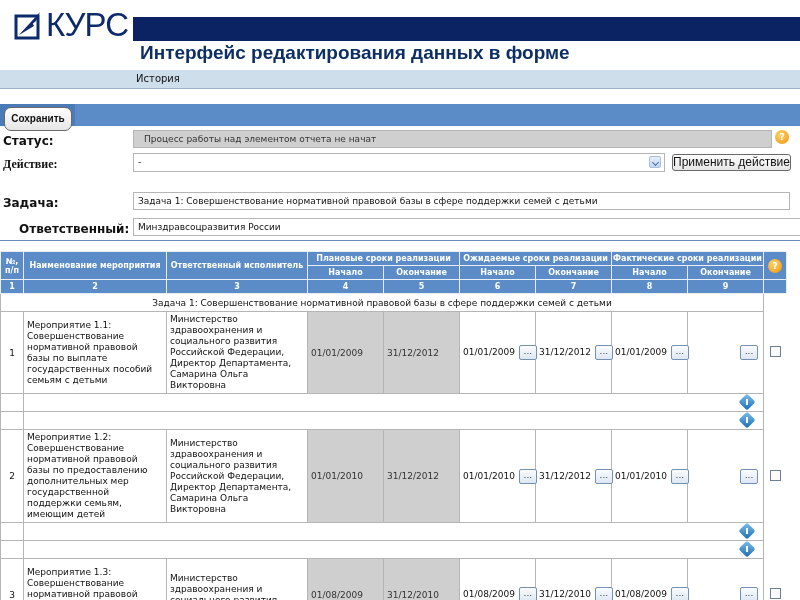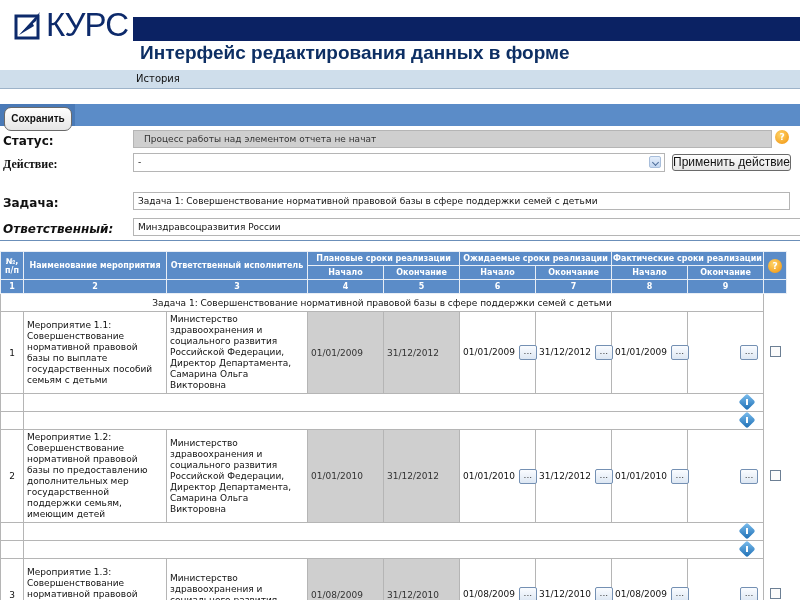--- a/index.html
+++ b/index.html
@@ -82,21 +82,21 @@
 <div class="abs lbl" style="left:3px;top:157px;font-family:Liberation Serif, serif;">Действие:</div>
 <div class="abs field" style="left:133px;top:153px;width:532px;height:19px;">
   <span>-</span>
   <span class="select-arrow"></span>
 </div>
 <button class="abs apply-btn">Применить действие</button>
 
 <div class="abs lbl" style="left:3px;top:196px;">Задача:</div>
 <div class="abs field" style="left:133px;top:192px;width:657px;">Задача 1: Совершенствование нормативной правовой базы в сфере поддержки семей с детьми</div>
 
-<div class="abs lbl" style="left:3px;top:222px;font-style:italic;">Ответственный:</div>
+<div class="abs lbl" style="left:19px;top:222px;">Ответственный:</div>
 <div class="abs field" style="left:133px;top:218px;width:756px;">Минздравсоцразвития России</div>
 
 <div class="abs divider"></div>
 
 <table class="grid">
   <colgroup>
     <col style="width:23px">
       <col style="width:143px">
       <col style="width:141px">
     <col style="width:76px">

